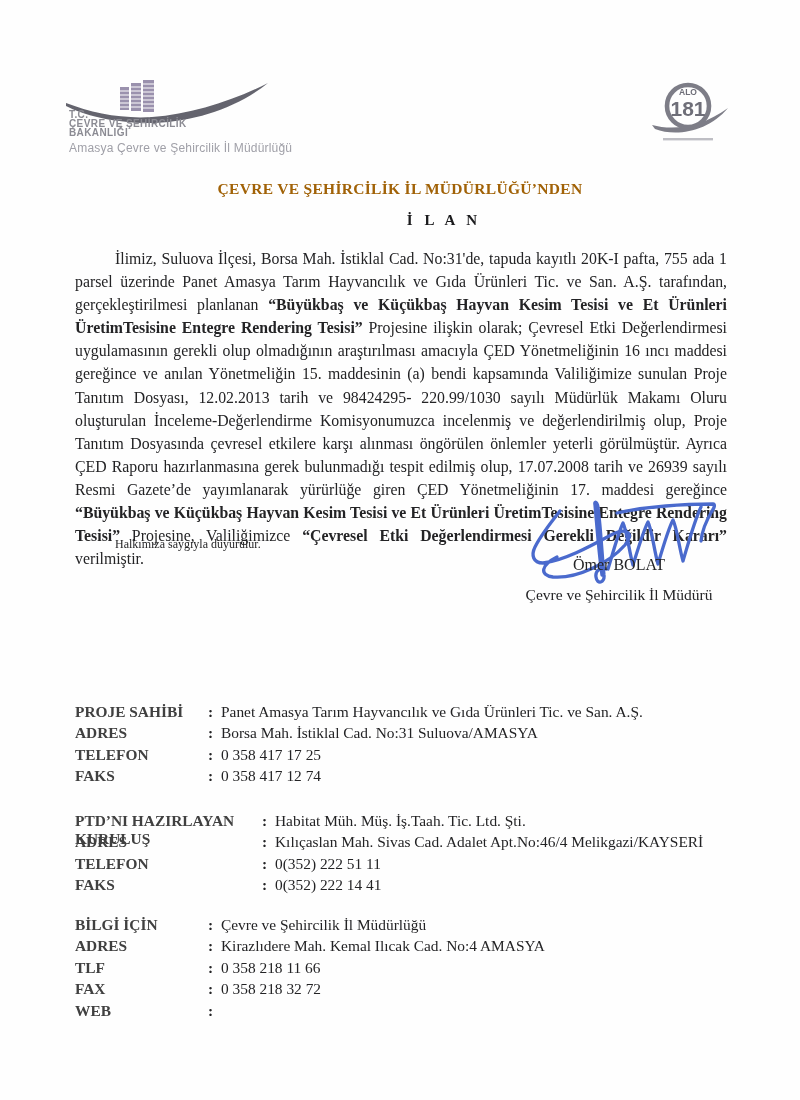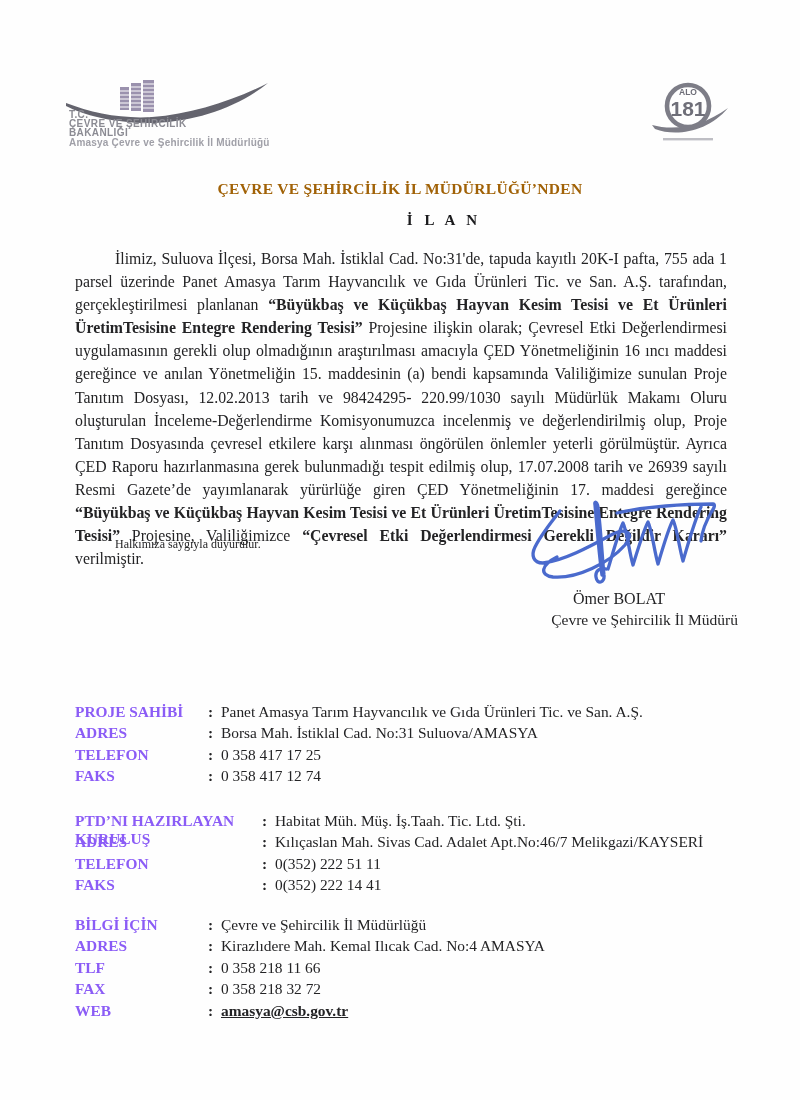--- a/index.html
+++ b/index.html
@@ -11,42 +11,42 @@
     background:#fefefe;
     overflow:hidden;
     font-family:"Liberation Serif", serif;
     color:#202022;
   }
   
   .ministry-logo{position:absolute;left:66px;top:80px;width:212px;height:44px;}
   .ministry-text{position:absolute;left:69px;top:110px;line-height:9px;
     font-family:"Liberation Sans", sans-serif;color:#8b8b93;}
   .ministry-text .l{font-size:10px;letter-spacing:.4px;font-weight:bold;}
-  .ministry-text .sub{font-size:10px;color:#a0a0a8;font-weight:bold;letter-spacing:.2px;margin-top:1px;}
+  .ministry-text .sub{font-size:12px;color:#a0a0a8;font-weight:normal;letter-spacing:.2px;margin-top:7px;}
   .alo-logo{position:absolute;left:650px;top:79px;width:80px;height:66px;}
   
   .doc-title{position:absolute;left:0;top:180px;width:100%;text-align:center;
     font-size:15.5px;font-weight:bold;letter-spacing:.3px;color:#a16207;}
   .ilan{position:absolute;left:0;top:212px;width:100%;text-align:center;
     font-size:15px;font-weight:bold;letter-spacing:4px;color:#1b1b1d;margin-left:44px;}
   
   .body-par{position:absolute;left:75px;top:247px;width:652px;
     font-size:15.8px;line-height:23.1px;text-align:justify;text-indent:40px;color:#232325;}
   .body-par .b{font-weight:bold;}
   .closing{position:absolute;left:115px;top:537px;font-size:12px;color:#232325;}
   
   .sig-svg{position:absolute;left:505px;top:497px;width:215px;height:95px;}
-  .sig-block{position:absolute;left:500px;top:590px;width:238px;text-align:center;}
+  .sig-block{position:absolute;left:500px;top:556px;width:238px;text-align:center;}
   .sig-name{font-size:16px;color:#232325;}
-  .sig-title{font-size:15.5px;color:#232325;margin-top:3px;text-align:right;}
+  .sig-title{font-size:15.5px;color:#232325;margin-top:12px;}
   
   .cblock{position:absolute;left:75px;width:660px;font-size:15.4px;color:#232325;}
   .cb1{top:703px;} .cb2{top:812px;} .cb3{top:916px;}
   .crow{display:flex;height:21.4px;align-items:baseline;}
-  .clabel{font-weight:bold;flex:0 0 auto;color:#8b5cf6;}
+  .clabel{font-weight:bold;flex:0 0 auto;color:#404040;}
   .cb1 .clabel,.cb3 .clabel{width:133px;}
   .cb2 .clabel{width:187px;font-family:Liberation Serif, serif;}
   .ccolon{flex:0 0 auto;width:13px;font-weight:bold;}
   .cvalue{flex:1 1 auto;}
   .cvalue.email{font-weight:bold;text-decoration:underline;}
 </style>
 </head>
 <body>
 
 <div class="page">
@@ -124,21 +124,21 @@
 
   <div class="cblock cb2">
     <div class="crow">
       <span class="clabel">PTD’NI HAZIRLAYAN KURULUŞ</span>
         <span class="ccolon">:</span>
         <span class="cvalue">Habitat Müh. Müş. İş.Taah. Tic. Ltd. Şti.</span>
     </div>
     <div class="crow">
       <span class="clabel">ADRES</span>
         <span class="ccolon">:</span>
-        <span class="cvalue">Kılıçaslan Mah. Sivas Cad. Adalet Apt.No:46/7 Melikgazi/KAYSERİ</span>
+        <span class="cvalue">Kılıçaslan Mah. Sivas Cad. Adalet Apt.No:46/4 Melikgazi/KAYSERİ</span>
     </div>
     <div class="crow">
       <span class="clabel">TELEFON</span>
         <span class="ccolon">:</span>
         <span class="cvalue">0(352) 222 51 11</span>
     </div>
     <div class="crow">
       <span class="clabel">FAKS</span>
         <span class="ccolon">:</span>
         <span class="cvalue">0(352) 222 14 41</span>
@@ -162,17 +162,16 @@
         <span class="cvalue">0 358 218 11 66</span>
     </div>
     <div class="crow">
       <span class="clabel">FAX</span>
         <span class="ccolon">:</span>
         <span class="cvalue">0 358 218 32 72</span>
     </div>
     <div class="crow">
       <span class="clabel">WEB</span>
         <span class="ccolon">:</span>
-        <span class="cvalue email">amasya@csb.gov.tr</span>
     </div>
   </div>
 
 </div>
 
 </body></html>

